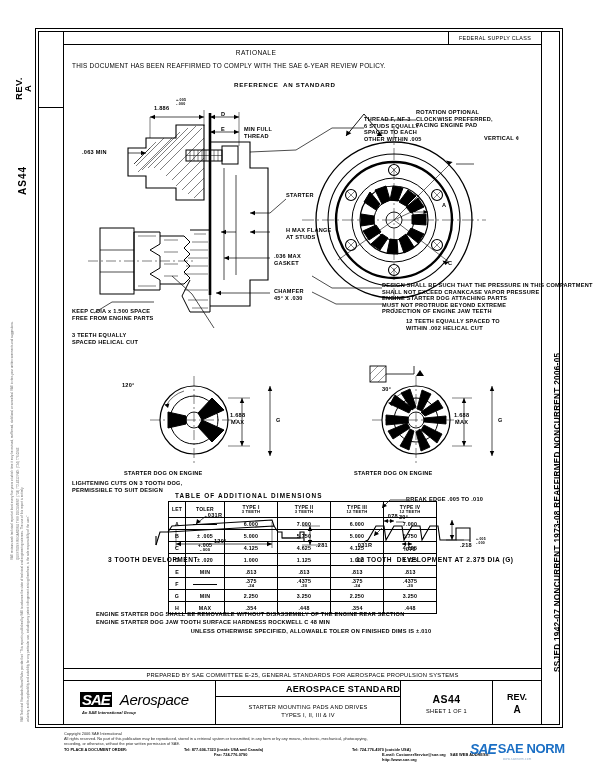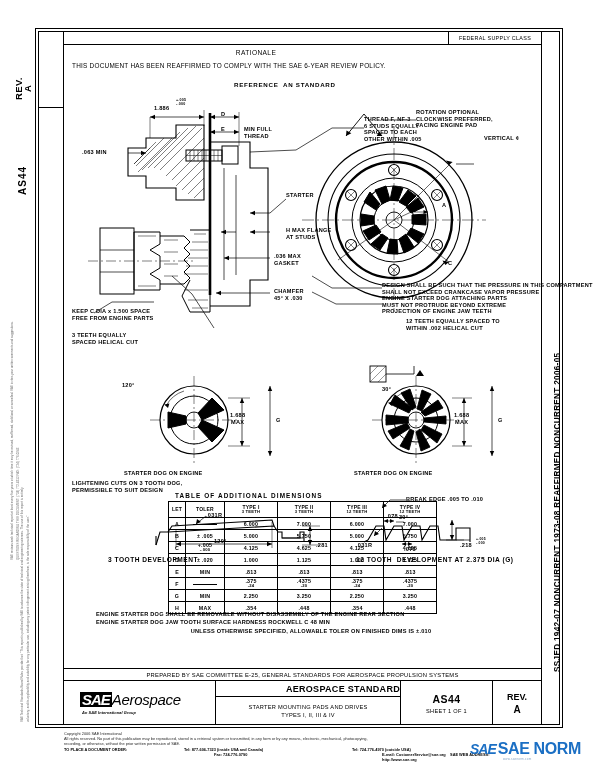--- a/index.html
+++ b/index.html
@@ -93,35 +93,35 @@
   .rv-label{font-size:9px;font-weight:bold;}
   .rv-val{font-size:10px;font-weight:bold;margin-top:2px;}
   .aero-hd{height:15px;border-bottom:1.2px solid #000;display:flex;align-items:center;justify-content:flex-end;}
   .aero-hd span{font-size:9px;font-weight:bold;letter-spacing:0.3px;}
   .aero-bd{flex:1;display:flex;flex-direction:column;align-items:center;justify-content:center;}
   .aero-bd span{font-size:5.7px;letter-spacing:0.25px;line-height:8px;}
 
   .sae-logo{position:absolute;left:16px;top:11px;display:flex;align-items:baseline;}
   .sae-mark{font-size:15px;font-weight:bold;font-style:italic;letter-spacing:-1px;
             background:#000;color:#fff;padding:0 2px;line-height:15px;}
-  .sae-aero{font-size:15px;font-style:italic;letter-spacing:-0.3px;line-height:15px;}
+  .sae-aero{font-size:15px;font-style:italic;letter-spacing:-0.3px;line-height:15px;padding-left:8px;}
   .sae-sub{position:absolute;left:18px;top:29px;font-size:3.9px;font-style:italic;font-weight:bold;letter-spacing:0.1px;}
 
   
   .legal{position:absolute;left:64px;top:731px;width:460px;font-size:3.9px;line-height:5.2px;color:#2a2a2a;}
   .legal .b{font-weight:bold;color:#000;}
   .legal-row{display:flex;}
   .legal-c1{width:120px;}
   .legal-c2{width:168px;}
   .legal-c3{flex:1;}
 
   
   .wm{position:absolute;left:470px;top:742px;display:flex;align-items:center;}
   .wm-s{font-size:14px;font-weight:bold;font-style:italic;color:#1b6fc4;letter-spacing:-1px;line-height:14px;}
-  .wm-t{font-size:16px;font-weight:bold;color:#1b6fc4;letter-spacing:-0.4px;line-height:14px;margin-left:2px;}
+  .wm-t{font-size:13px;font-weight:bold;color:#1b6fc4;letter-spacing:-0.4px;line-height:14px;margin-left:2px;}
   .wm-u{position:absolute;left:503px;top:757px;font-size:3px;color:#8aa7c4;letter-spacing:0.2px;}
 
   
   .micro{
     position:absolute;white-space:nowrap;transform-origin:0 0;transform:rotate(-90deg);
     font-size:2.9px;color:#6f6f6f;letter-spacing:0.05px;
   }
   .micro1{left:20px;top:722px;}
   .micro2{left:26px;top:722px;}
   .micro3{left:10px;top:560px;}

